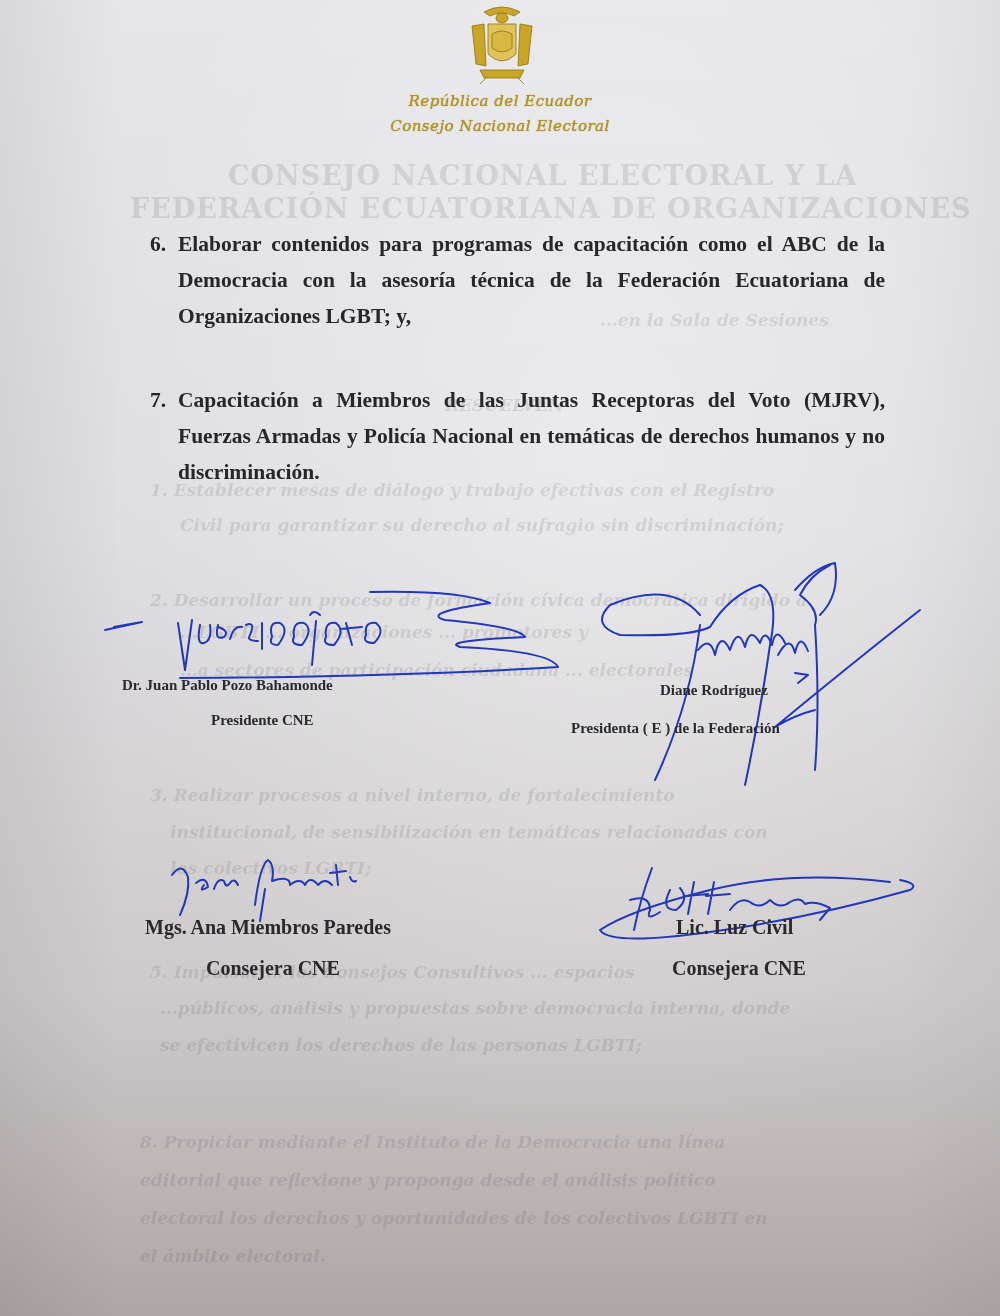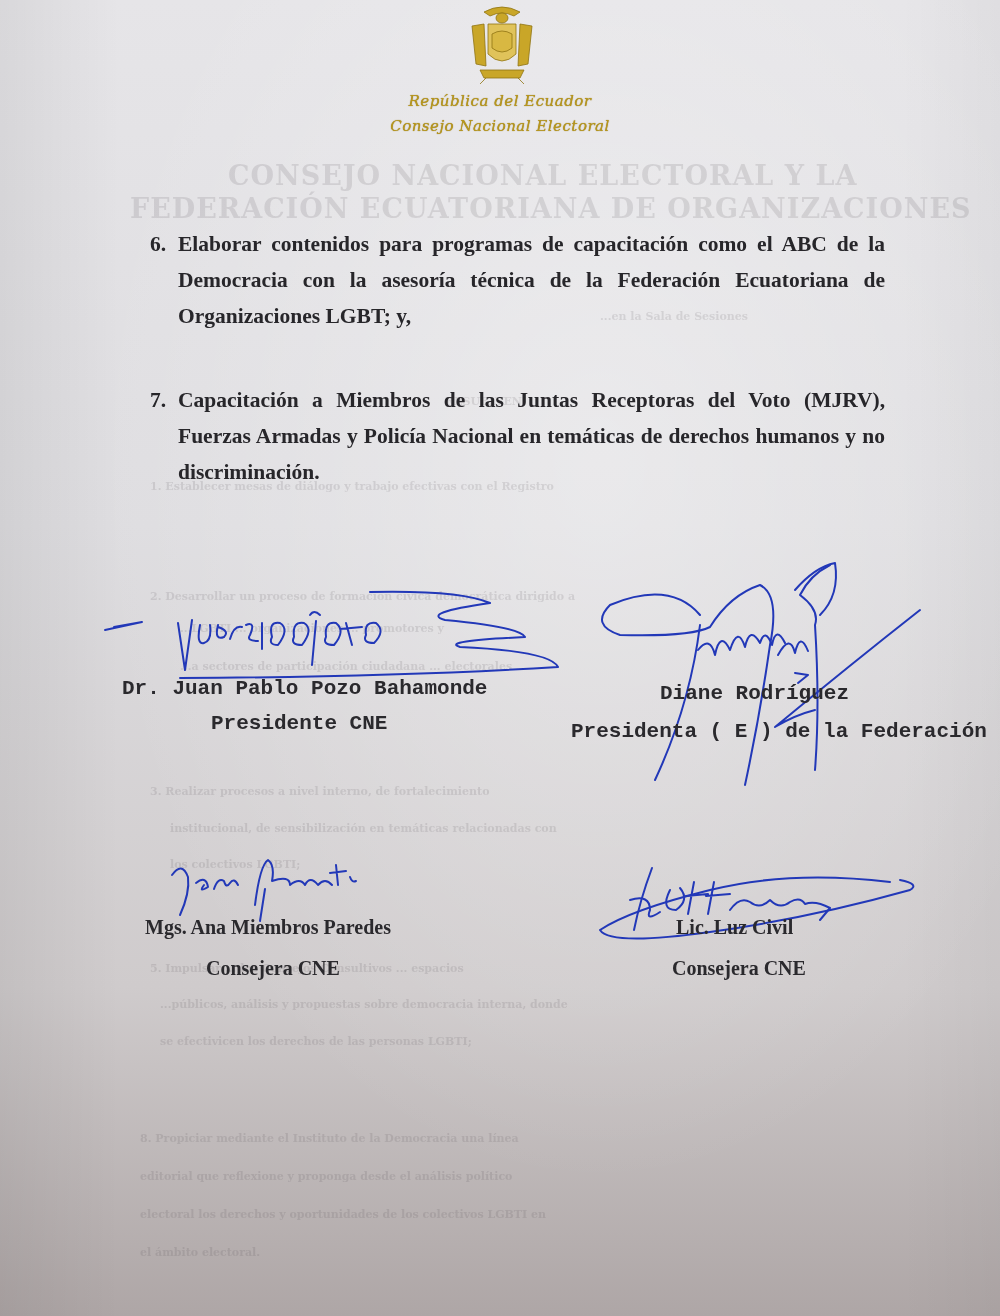--- a/index.html
+++ b/index.html
@@ -18,41 +18,42 @@
   .lh-line {
     position: absolute; left: 0; width: 1000px; text-align: center;
     font-family: "DejaVu Serif", serif; font-style: italic; color: #b7971e;
     font-size: 15px; letter-spacing: 0.5px; text-shadow: 0 0 1px #8a6d0e;
   }
   .lh-1 { top: 92px; left: 0; padding-left: 0; }
   .lh-2 { top: 117px; }
   
   .ghost { position: absolute; color: rgba(60,55,60,0.13); font-family: "DejaVu Serif", serif; font-weight: bold; white-space: nowrap; }
   .ghost.title { font-size: 27px; letter-spacing: 1px; }
-  .ghost.body { font-size: 11px; filter: blur(0.6px); }
+  .ghost.body { font-size: 17px; filter: blur(0.6px); font-style: italic; }
   
   .item { position: absolute; left: 150px; width: 735px; font-family: "Liberation Serif", serif; font-weight: bold; color: #27262a; font-size: 21.5px; line-height: 36px; }
   .item .num { position: absolute; left: 0; top: 0; }
   .item .txt { display: block; padding-left: 28px; text-align: justify; text-align-last: left; }
   
-  .name, .role { position: absolute; font-family: Liberation Mono, monospace; font-weight: bold; color: #2a292d; font-size: 21px; white-space: nowrap; }
+  .name, .role { position: absolute; font-family: Liberation Serif, serif; font-weight: bold; color: #2a292d; font-size: 15px; white-space: nowrap; }
   .name.cond, .role.cond { font-family: "Liberation Serif", serif; font-size: 20px; }
   svg.sig { position: absolute; overflow: visible; }
   svg.sig path { fill: none; stroke: #2238b8; stroke-width: 2; stroke-linecap: round; stroke-linejoin: round; }
 </style>
 </head>
 <body>
 
 <div class="page">
 
   <div class="ghost title" style="left:228px; top:160px;">CONSEJO NACIONAL ELECTORAL Y LA</div>
   <div class="ghost title" style="left:130px; top:193px;">FEDERACIÓN ECUATORIANA DE ORGANIZACIONES</div>
   <div class="ghost body" style="left:600px; top:310px;">...en la Sala de Sesiones</div>
   <div class="ghost body" style="left:445px; top:395px;">RESUELVEN</div>
   <div class="ghost body" style="left:150px; top:480px;">1. Establecer mesas de diálogo y trabajo efectivas con el Registro</div>
+  <div class="ghost body" style="left:180px; top:515px;">Civil para garantizar su derecho al sufragio sin discriminación;</div>
   <div class="ghost body" style="left:150px; top:590px;">2. Desarrollar un proceso de formación cívica democrática dirigido a</div>
   <div class="ghost body" style="left:180px; top:622px;">...LGBTI ... organizaciones ... promotores y</div>
   <div class="ghost body" style="left:180px; top:660px;">...a sectores de participación ciudadana ... electorales</div>
   <div class="ghost body" style="left:150px; top:785px;">3. Realizar procesos a nivel interno, de fortalecimiento</div>
   <div class="ghost body" style="left:170px; top:822px;">institucional, de sensibilización en temáticas relacionadas con</div>
   <div class="ghost body" style="left:170px; top:858px;">los colectivos LGBTI;</div>
   <div class="ghost body" style="left:150px; top:962px;">5. Impulsar ... los Consejos Consultivos ... espacios</div>
   <div class="ghost body" style="left:160px; top:998px;">...públicos, análisis y propuestas sobre democracia interna, donde</div>
   <div class="ghost body" style="left:160px; top:1035px;">se efectivicen los derechos de las personas LGBTI;</div>
   <div class="ghost body" style="left:140px; top:1132px;">8. Propiciar mediante el Instituto de la Democracia una línea</div>

